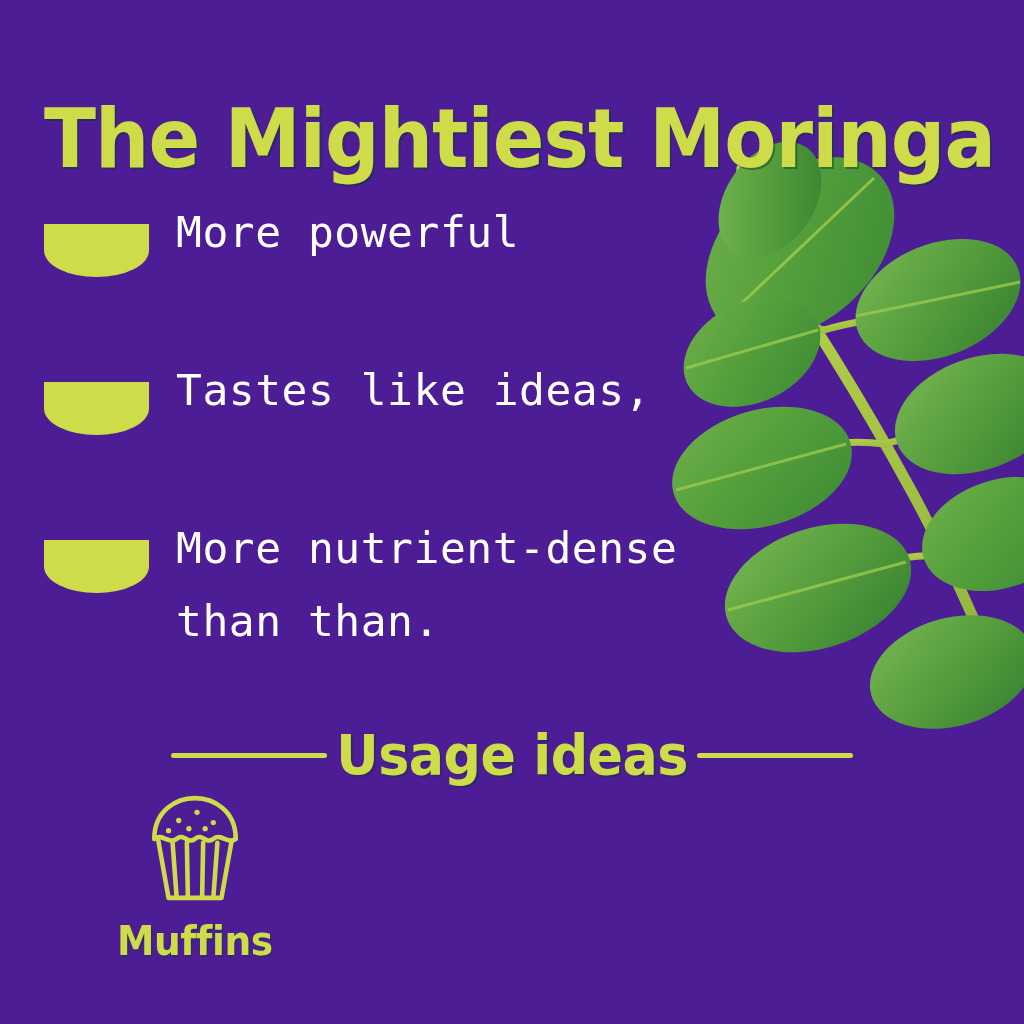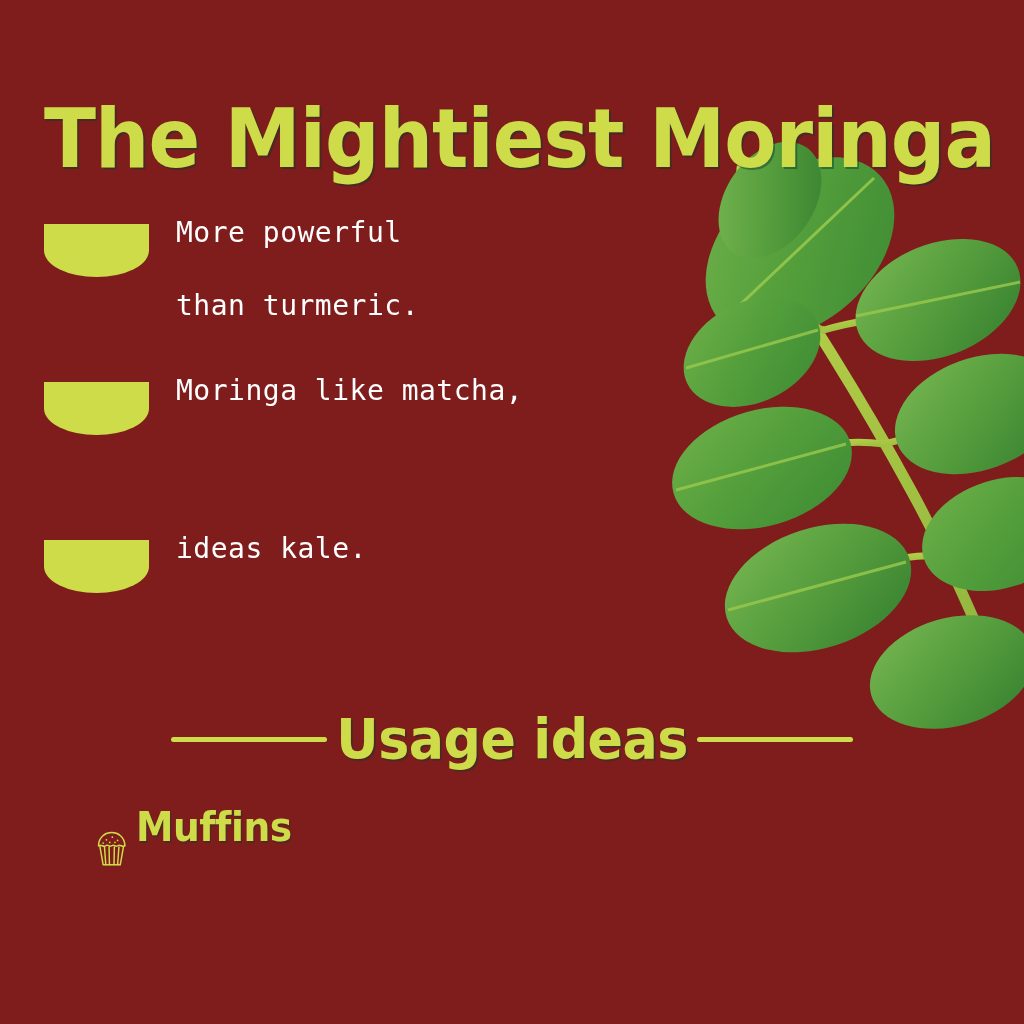--- a/index.html
+++ b/index.html
@@ -4,21 +4,21 @@
 <style>
   html, body {
     margin: 0;
     padding: 0;
     background: #0a6450;
   }
   #poster {
     position: relative;
     width: 1024px;
     height: 1024px;
-    background: #7f1d1d;
+    background: #4c1d95;
     overflow: hidden;
     font-family: "DejaVu Sans", sans-serif;
     -webkit-font-smoothing: antialiased;
   }
 
   
   .branch-layer {
     position: absolute;
     top: 0;
     left: 0;
@@ -64,31 +64,31 @@
     width: 105px;
     height: 53px;
     background: #cedc4a;
     border-radius: 0 0 105px 105px / 0 0 53px 53px;
   }
   .benefit-text {
     display: block;
     margin-left: 136px;
     color: #ffffff;
     font-family: "DejaVu Sans Mono", monospace;
-    font-size: 28px;
+    font-size: 43px;
     line-height: 73px;
     letter-spacing: 0.5px;
     white-space: pre;
   }
 
   
   .usage-head {
     position: absolute;
     left: 0;
-    top: 708px;
+    top: 724px;
     width: 1024px;
     display: flex;
     align-items: center;
     justify-content: center;
   }
   .rule {
     display: block;
     width: 156px;
     height: 5px;
     background: #cedc4a;
@@ -112,21 +112,22 @@
     left: 92px;
     top: 792px;
     width: 860px;
     display: flex;
     align-items: flex-end;
     justify-content: space-between;
   }
   .usage-item {
     width: 205px;
     display: flex;
-    flex-direction: row;
+    flex-direction: column;
+    align-items: center;
   }
   .usage-icon {
     display: block;
     width: 124px;
     height: 114px;
   }
   .usage-label {
     display: block;
     margin-top: 12px;
     color: #cedc4a;
@@ -202,31 +203,31 @@
     </g>
   </svg>
 
   <h1 class="title">The Mightiest Moringa</h1>
 
   <div class="benefits">
 
     <div class="benefit-row">
       <span class="bullet"></span>
       <span class="benefit-text">More powerful</span>
-      <span class="benefit-text">than turmeric.</span>
     </div>
 
     <div class="benefit-row">
       <span class="bullet"></span>
-      <span class="benefit-text">Moringa like matcha,</span>
+      <span class="benefit-text">Tastes like ideas,</span>
     </div>
 
     <div class="benefit-row">
       <span class="bullet"></span>
-      <span class="benefit-text">ideas kale.</span>
+      <span class="benefit-text">More nutrient-dense</span>
+      <span class="benefit-text">than than.</span>
     </div>
 
   </div>
 
   <div class="usage-head">
     <span class="rule"></span>
     <span class="usage-title">Usage ideas</span>
     <span class="rule"></span>
   </div>
 

